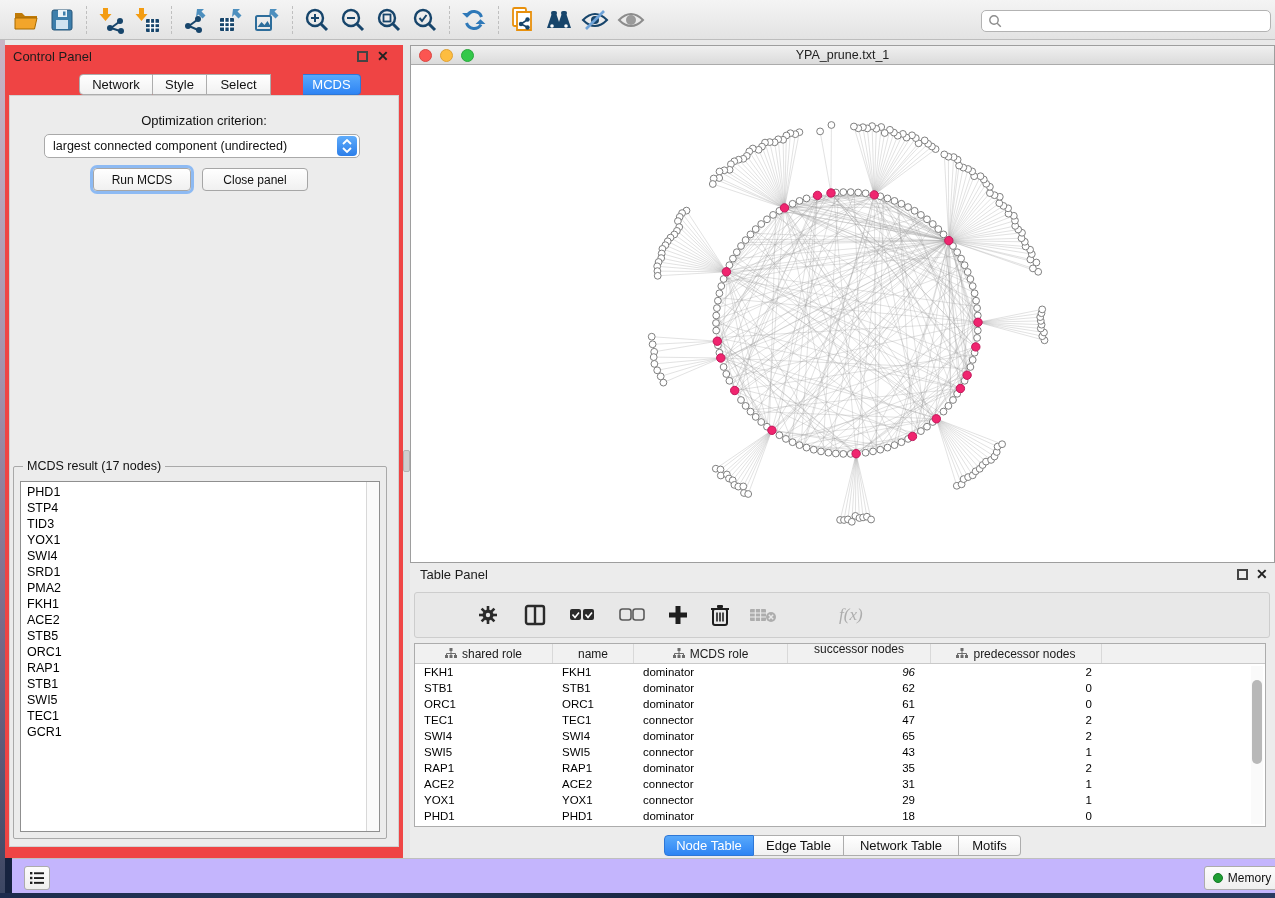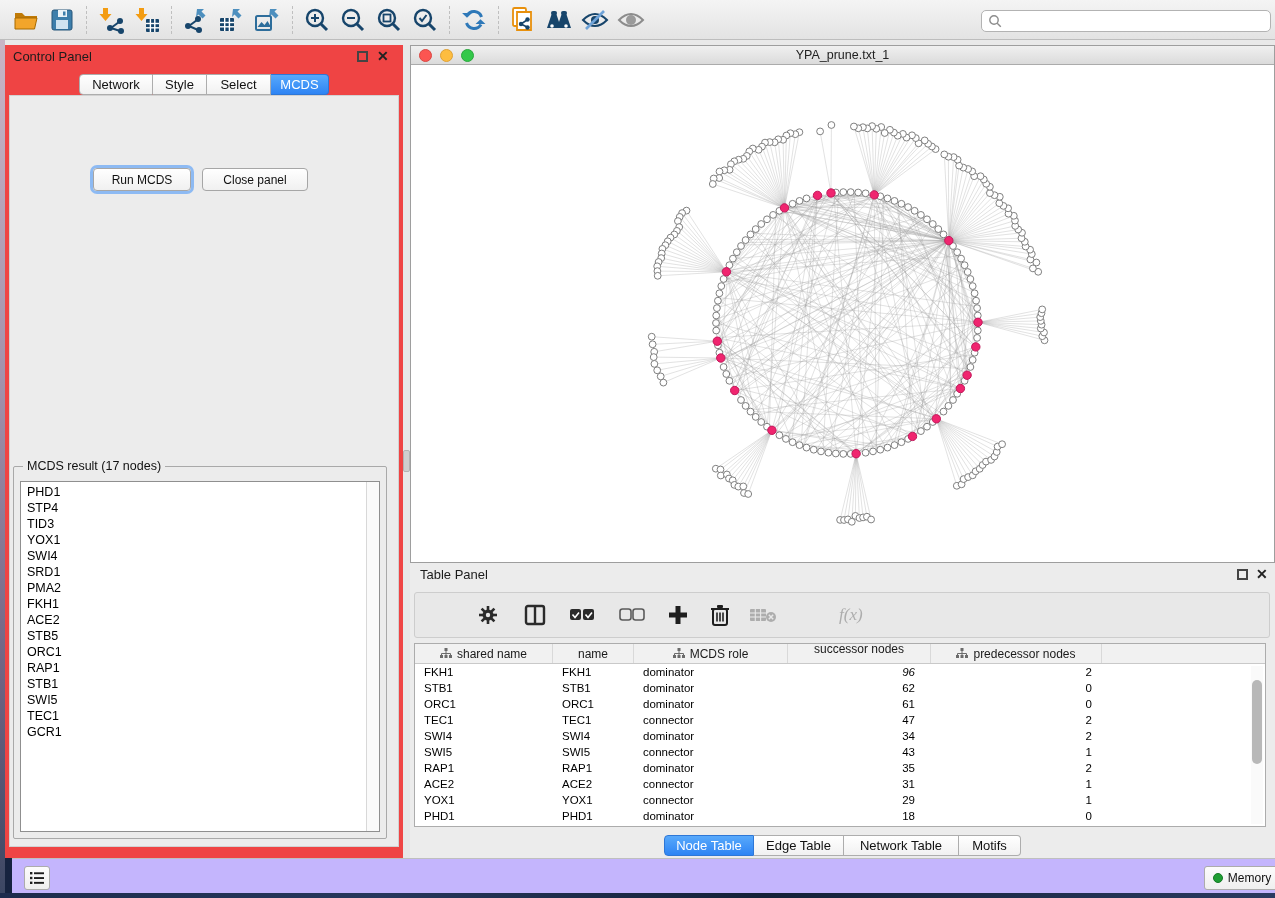--- a/index.html
+++ b/index.html
@@ -273,23 +273,33 @@
   <div class="app-bg"></div>
 
   <div class="cpanel">
     <div class="panel-title">Control Panel</div>
     <div class="win-mini float-box" style="left:352px;"></div>
     <div class="win-mini close-x" style="left:372px;">✕</div>
     <div class="tabstrip" style="left:74px; top:29px;" id="cp-tabs">
         <div class="seg" style="width: 74px;">Network</div>
         <div class="seg" style="width: 54px;">Style</div>
         <div class="seg" style="width: 64px;">Select</div>
-        <div class="seg active" style="width: 58px;">MCDS</div>
+        <div class="seg active" style="width: 58px; margin-left: 32px;">MCDS</div>
       </div>
     <div class="cpane"></div>
+    <div class="opt-label">Optimization criterion:</div>
+    <div class="combo">
+      <div class="combo-text">largest connected component (undirected)</div>
+      <div class="combo-step">
+        <svg width="10" height="14" viewBox="0 0 10 14">
+            <path d="M1 5 L5 1 L9 5" fill="none" stroke="#fff" stroke-width="1.8"></path>
+            <path d="M1 9 L5 13 L9 9" fill="none" stroke="#fff" stroke-width="1.8"></path>
+          </svg>
+      </div>
+    </div>
     <button class="pushbtn focus-ring" style="left:88px; top:123px; width:98px;">Run MCDS</button>
     <button class="pushbtn" style="left:197px; top:123px; width:106px;">Close panel</button>
     <div class="group-box">
       <div class="group-legend">MCDS result (17 nodes)</div>
       <div class="mcds-list">
         <div class="mcds-items" id="mcds-items">
             <div class="mcds-item">PHD1</div>
             <div class="mcds-item">STP4</div>
             <div class="mcds-item">TID3</div>
             <div class="mcds-item">YOX1</div>
@@ -1090,21 +1100,21 @@
                 <rect x="9" y="7" width="3" height="3"></rect>
               </g>
               <g stroke="#6b6b6b" stroke-width="1">
                 <line x1="6" y1="3" x2="6" y2="5.5"></line>
                 <line x1="1.5" y1="5.5" x2="10.5" y2="5.5"></line>
                 <line x1="1.5" y1="5.5" x2="1.5" y2="7"></line>
                 <line x1="6" y1="5.5" x2="6" y2="7"></line>
                 <line x1="10.5" y1="5.5" x2="10.5" y2="7"></line>
               </g>
             </svg>
-            <span>shared name</span>
+            <span>shared role</span>
           </div>
           <div class="th" style="width: 81px;">
             <span>name</span>
           </div>
           <div class="th" style="width: 154px;">
             <svg width="12" height="11" viewBox="0 0 12 11">
               <g fill="#6b6b6b">
                 <rect x="4.5" y="0" width="3" height="3"></rect>
                 <rect x="0" y="7" width="3" height="3"></rect>
                 <rect x="4.5" y="7" width="3" height="3"></rect>
@@ -1185,21 +1195,21 @@
             <div class="td l" style="width: 138px;">TEC1</div>
             <div class="td l" style="width: 81px;">TEC1</div>
             <div class="td l" style="width: 154px;">connector</div>
             <div class="td r" style="width: 143px; padding-right: 16px;">47</div>
             <div class="td r" style="width: 171px; padding-right: 10px;">2</div>
           </div>
           <div class="trow">
             <div class="td l" style="width: 138px;">SWI4</div>
             <div class="td l" style="width: 81px;">SWI4</div>
             <div class="td l" style="width: 154px;">dominator</div>
-            <div class="td r" style="width: 143px; padding-right: 16px;">34</div>
+            <div class="td r" style="width: 143px; padding-right: 16px;">65</div>
             <div class="td r" style="width: 171px; padding-right: 10px;">2</div>
           </div>
           <div class="trow">
             <div class="td l" style="width: 138px;">SWI5</div>
             <div class="td l" style="width: 81px;">SWI5</div>
             <div class="td l" style="width: 154px;">connector</div>
             <div class="td r" style="width: 143px; padding-right: 16px;">43</div>
             <div class="td r" style="width: 171px; padding-right: 10px;">1</div>
           </div>
           <div class="trow">

